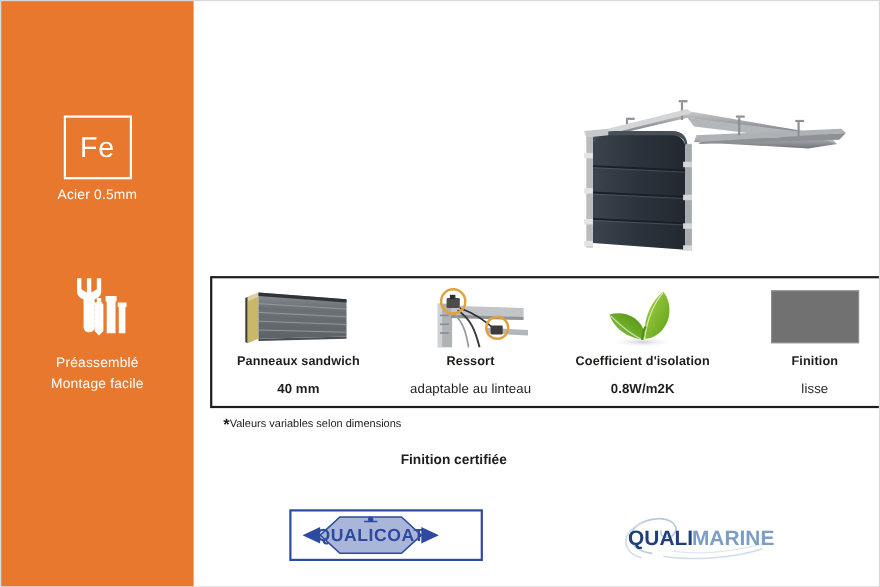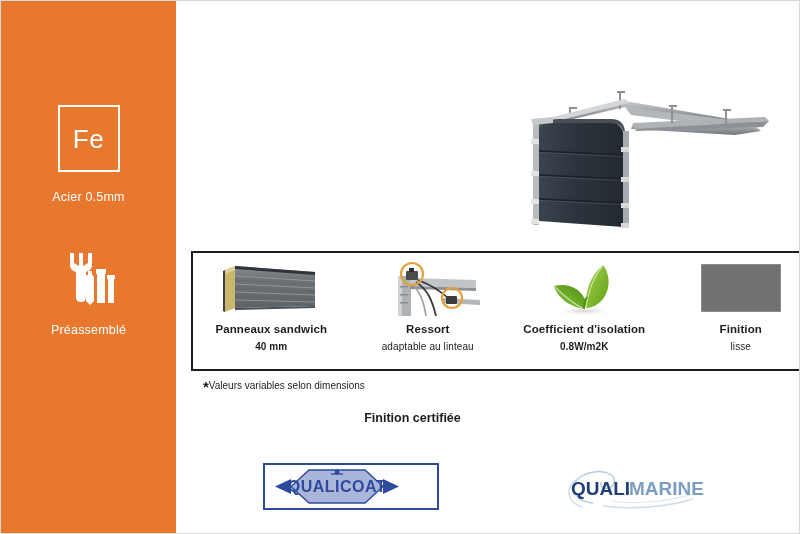--- a/index.html
+++ b/index.html
@@ -35,22 +35,22 @@
     width: 175px;
     text-align: center;
     color: #ffffff;
   }
   .sb-1 { top: 104px; }
   .sb-2 { top: 248px; }
   .sb-3 { top: 416px; }
 
   .fe-box {
     width: 62px;
-    height: 67px;
-    margin: 0 auto 16px auto;
+    height: 58px;
+    margin: 0 auto 5px auto;
     border: 2px solid #ffffff;
     box-sizing: border-box;
     display: flex;
     align-items: center;
     justify-content: center;
   }
   .fe-text {
     font-size: 26px;
     color: #ffffff;
     letter-spacing: 0.5px;
@@ -129,23 +129,23 @@
   .feature-title {
     font-size: 11.5px;
     font-weight: bold;
     color: #1d1d1b;
     margin-top: 4px;
     text-align: center;
     letter-spacing: 0.1px;
     white-space: nowrap;
   }
   .feature-value {
-    font-size: 10px;
+    font-size: 12px;
     color: #1d1d1b;
-    margin-top: 6px;
+    margin-top: 11px;
     text-align: right;
     letter-spacing: 0.1px;
     white-space: nowrap;
   }
   .feature-value.bold { font-weight: bold; }
 
   
   .swatch {
     width: 80px;
     height: 48px;
@@ -234,20 +234,21 @@
           <rect x="20" y="44" width="12" height="2" fill="#ffffff"></rect>
 
           <path d="M36 22 L44 22 L44 52 L36 52 Z" fill="#ffffff"></path>
           <path d="M35 18 L45 18 L45 23 L35 23 Z" fill="#ffffff"></path>
 
           <path d="M47 27 L53 27 L53 52 L47 52 Z" fill="#ffffff"></path>
           <path d="M46 24 L54 24 L54 28 L46 28 Z" fill="#ffffff"></path>
         </svg>
       </div>
       <div class="sb-label">Préassemblé</div>
+      <div class="sb-label">Montage facile</div>
     </div>
 
   </div>
 
 
   <div class="product-photo">
     <svg width="272" height="148" viewBox="0 0 272 148">
       <defs>
         <linearGradient id="doorFace" x1="0" y1="0" x2="1" y2="0">
           <stop offset="0%" stop-color="#3b444e"></stop>

